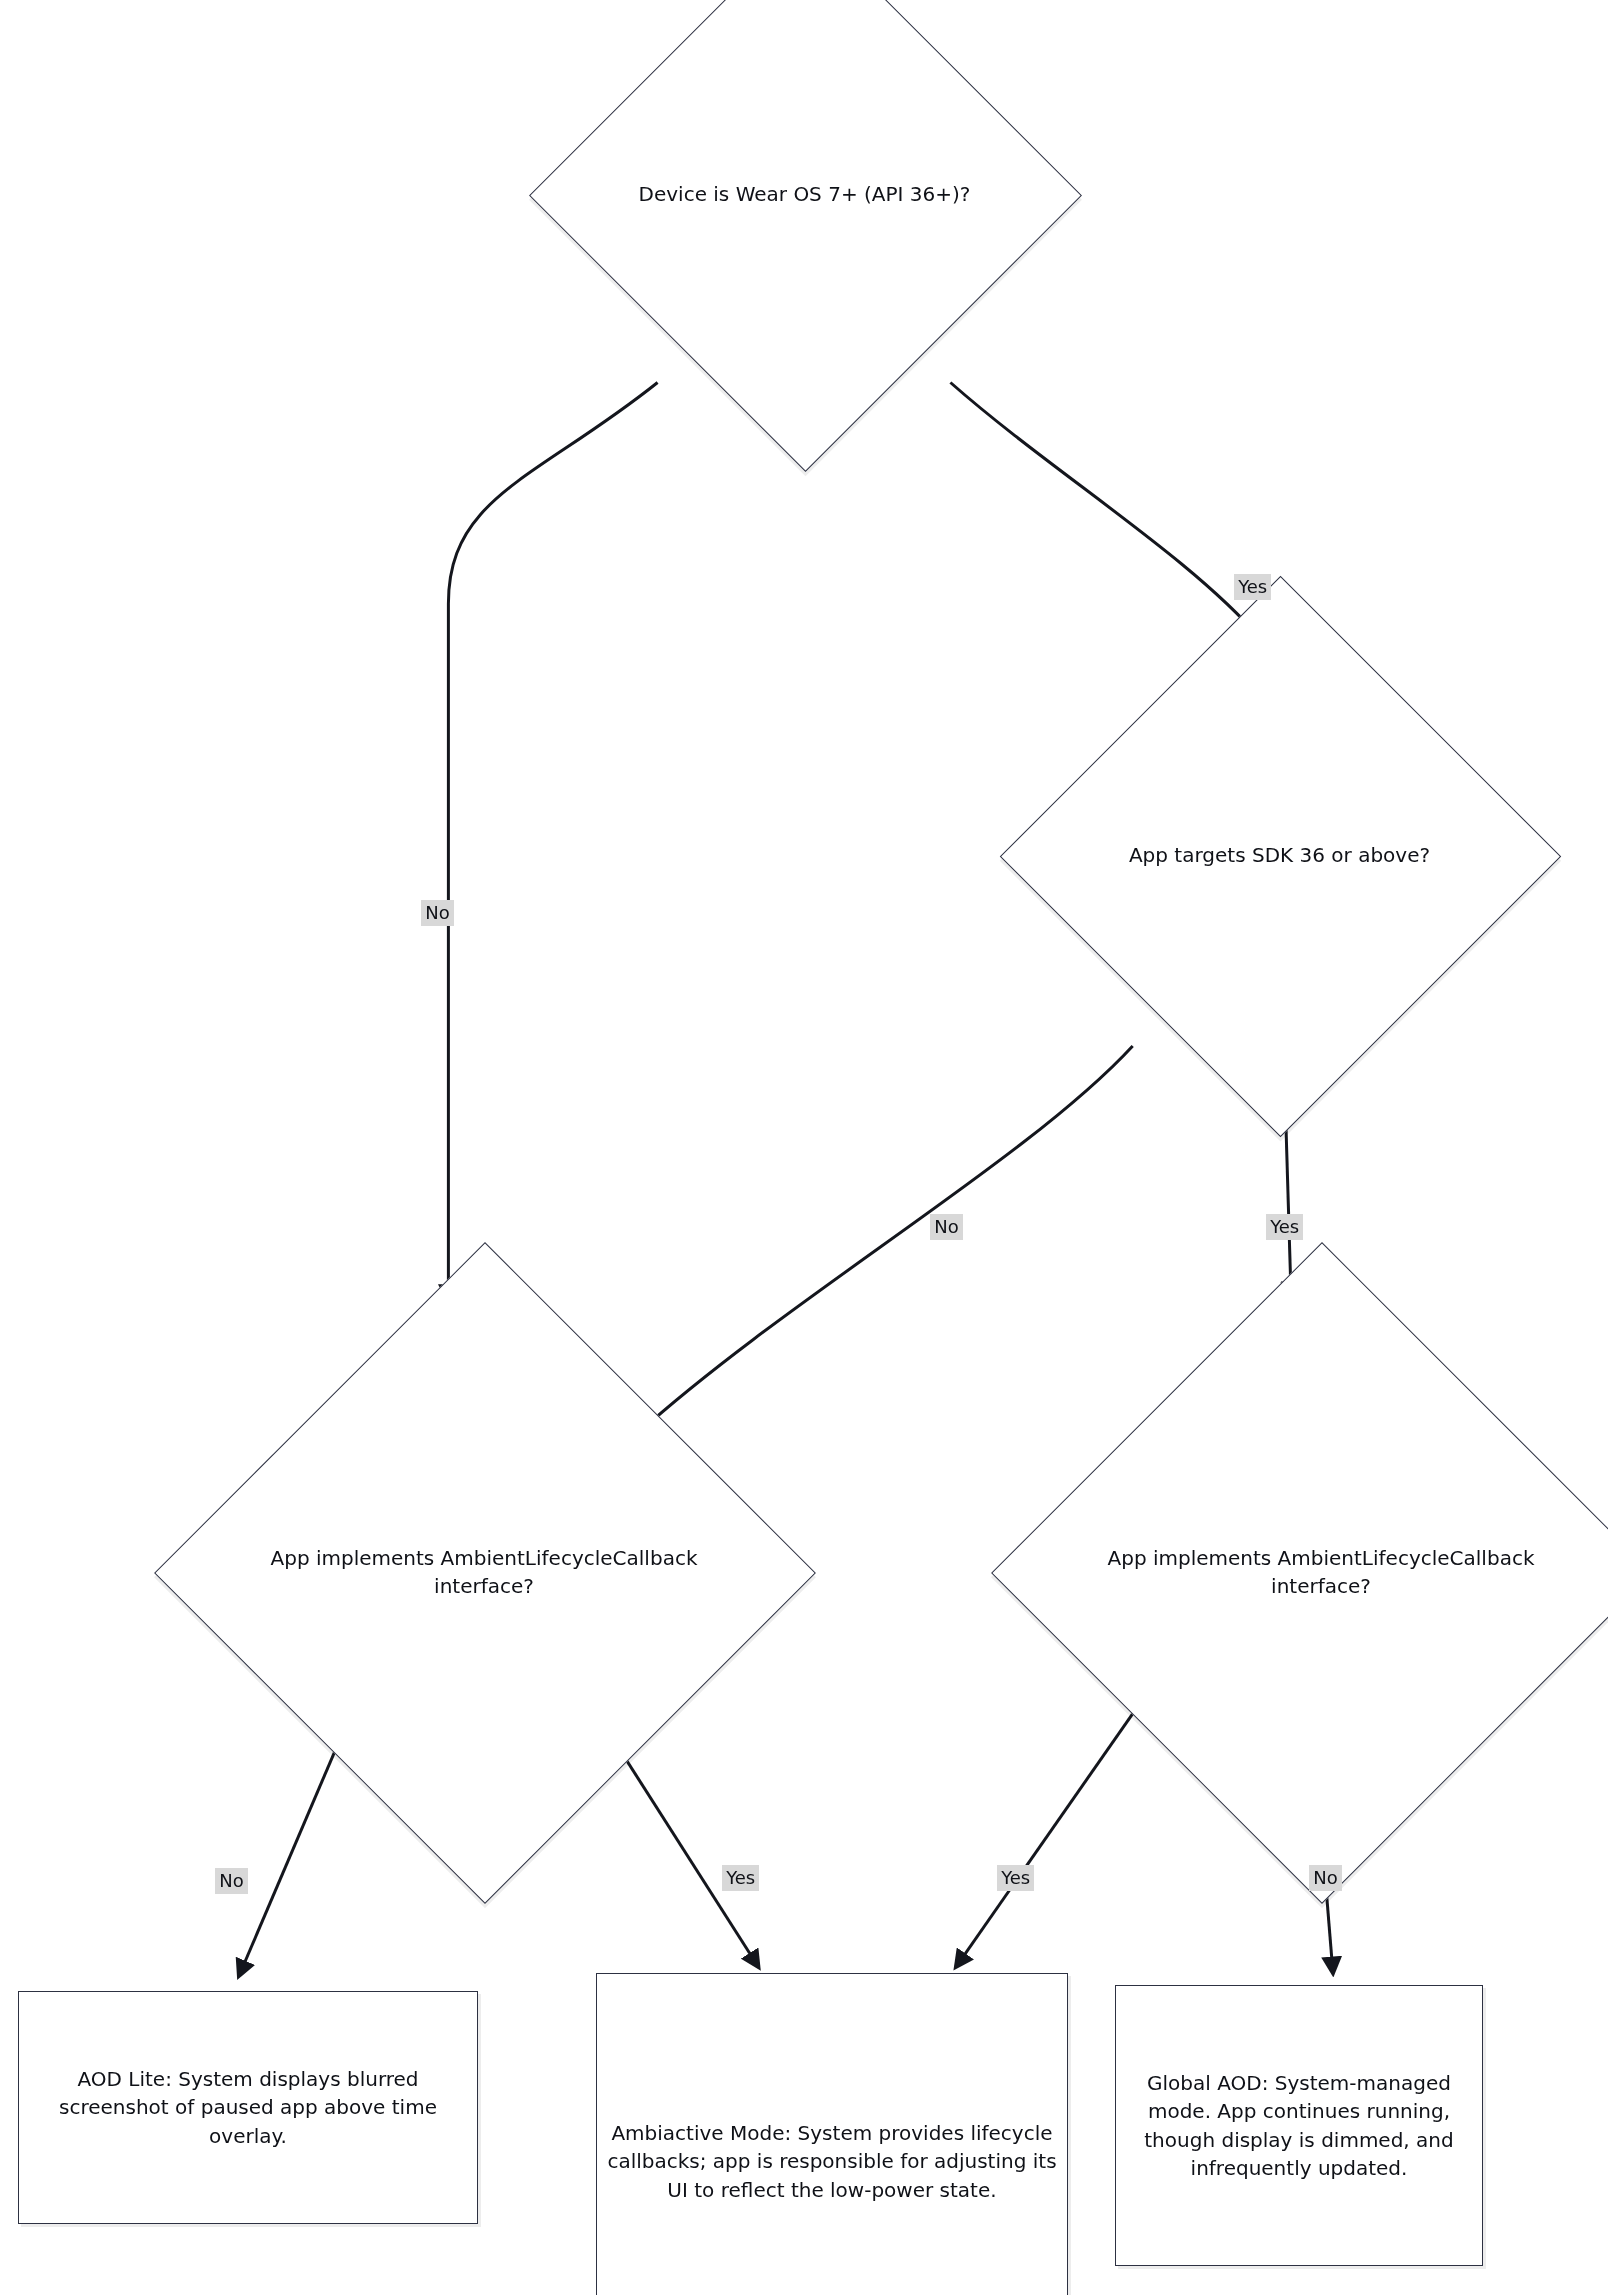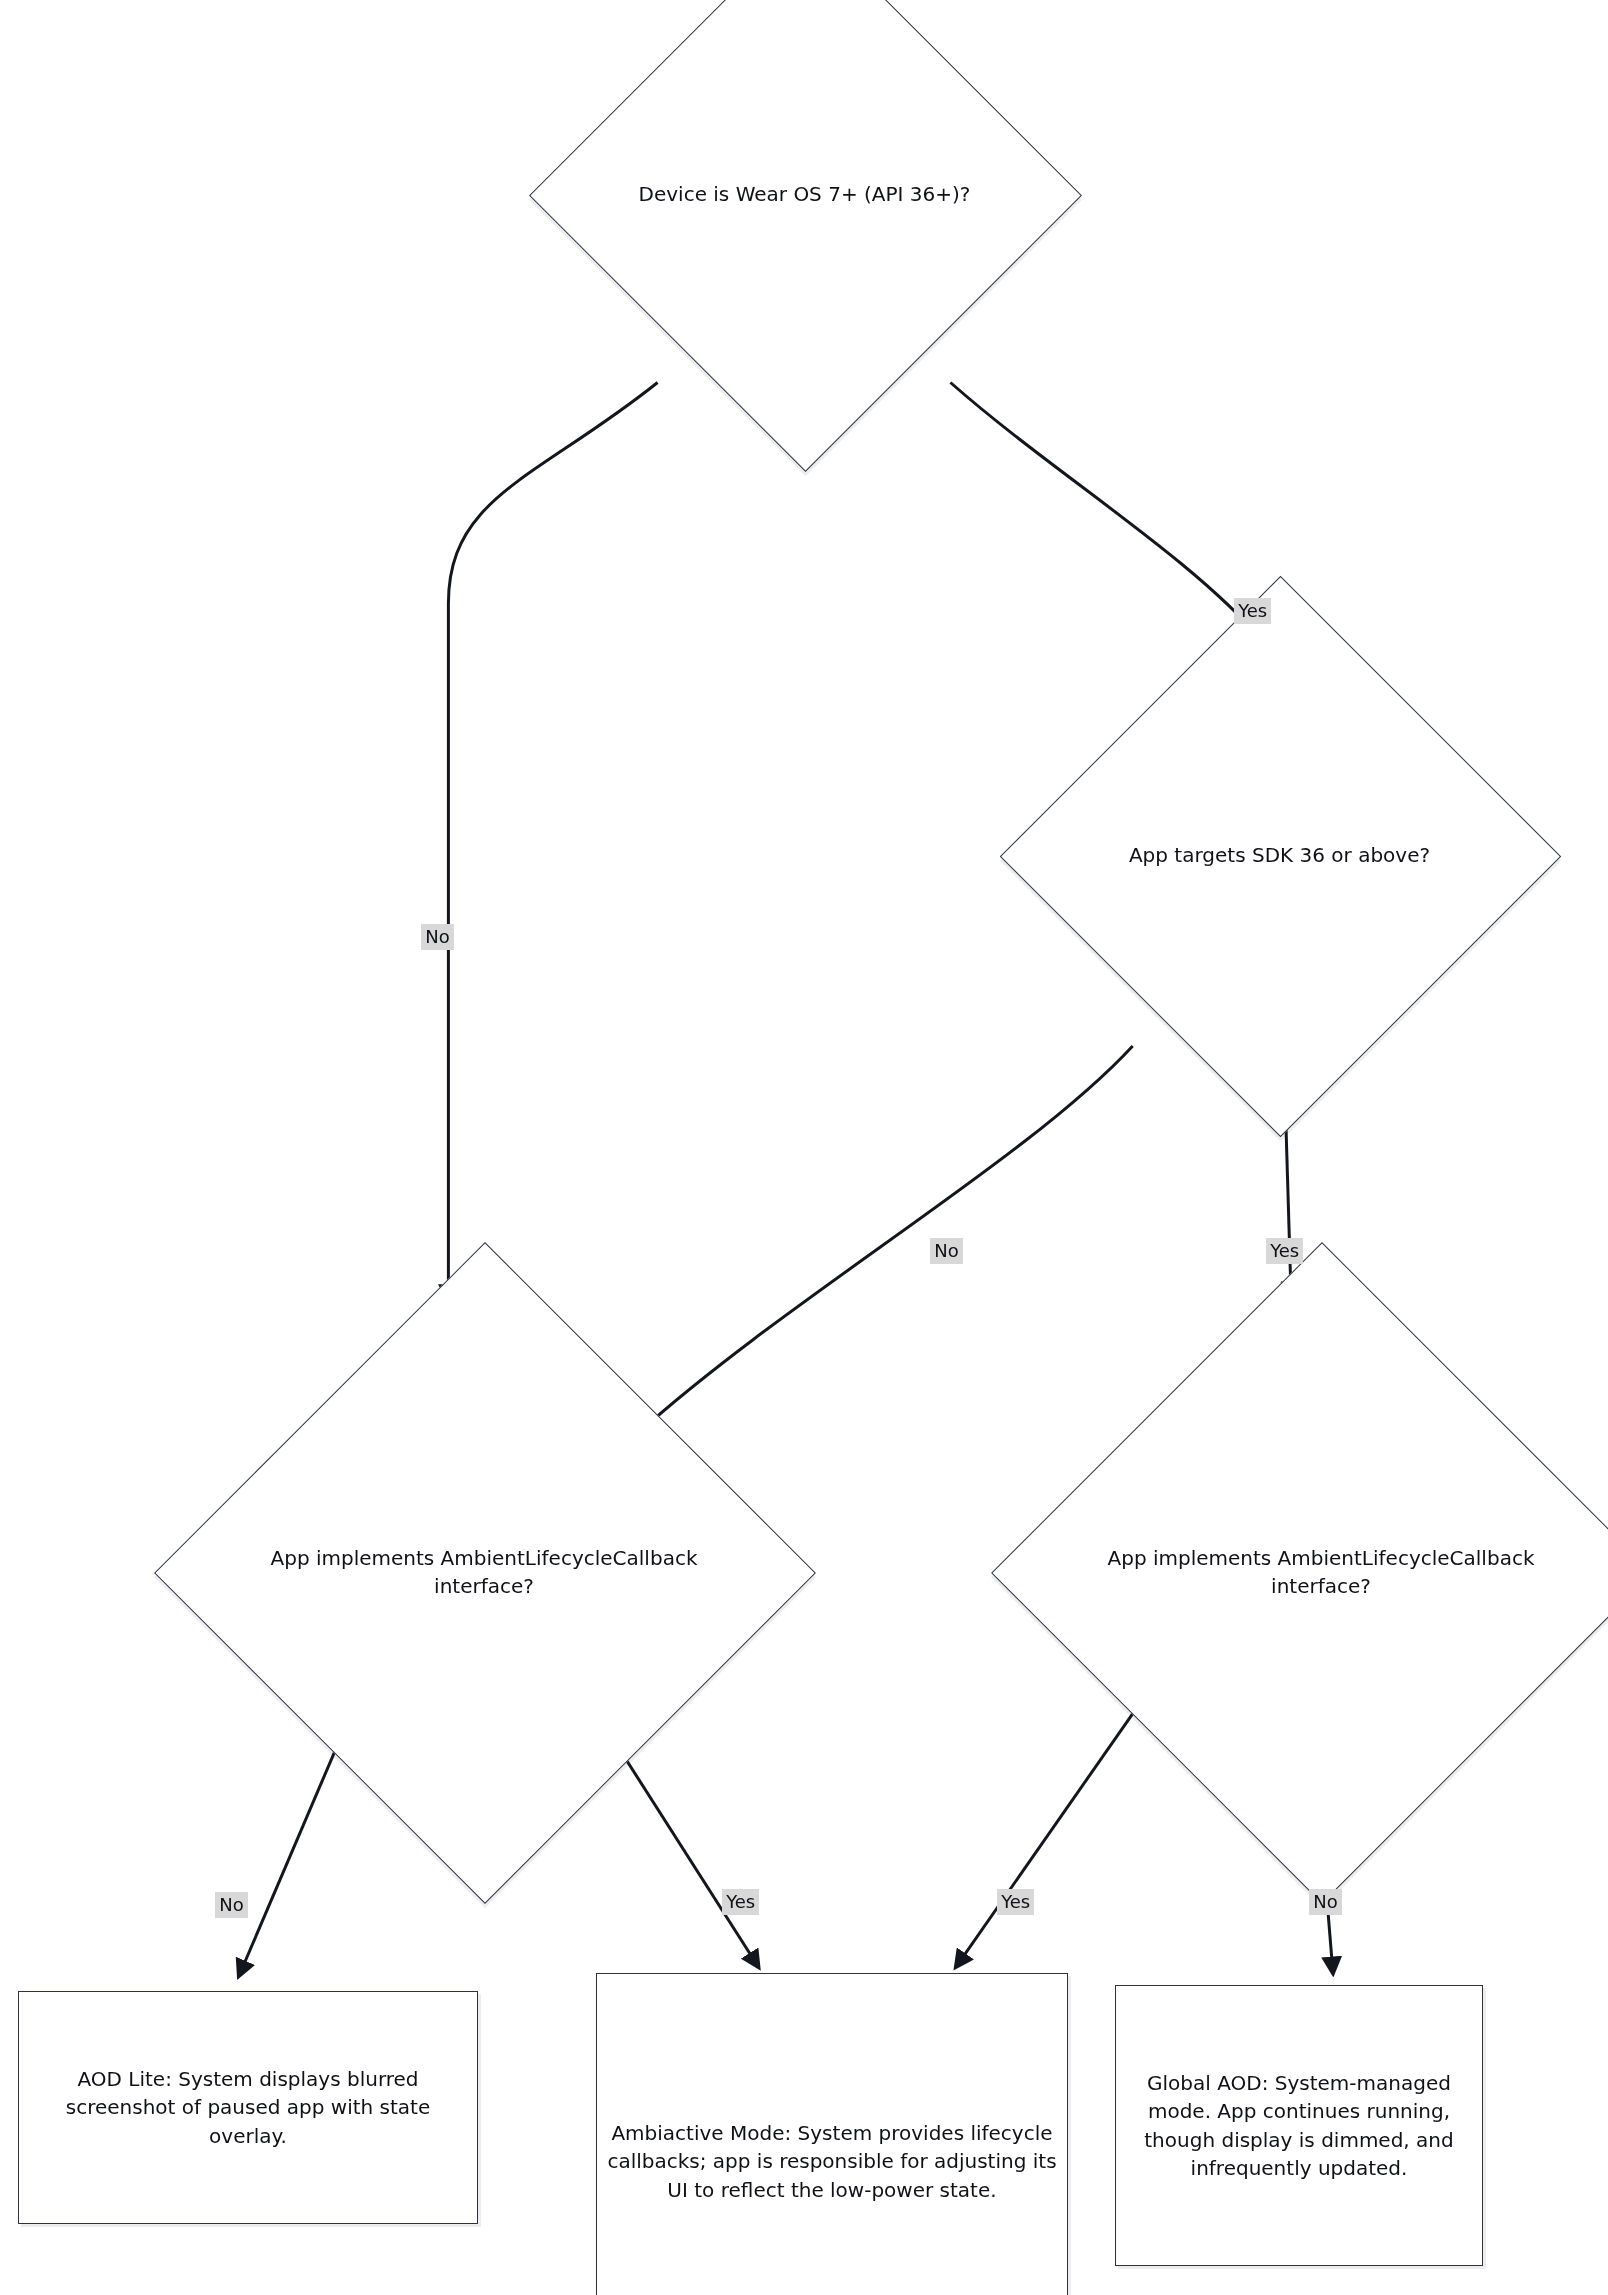--- a/index.html
+++ b/index.html
@@ -73,21 +73,20 @@
   }
   .edge-label {
     position: absolute;
     background: #d8d8d8;
     color: #0f1117;
     font-size: 18px;
     line-height: 1;
     padding: 3.6px 4.2px 4.8px 4.2px;
     white-space: nowrap;
     box-sizing: border-box;
-    margin-top: 24px;
   }
 </style>
 </head>
 <body>
 
 <div id="canvas">
 
   <svg class="edges" viewBox="0 0 2690 3840" xmlns="http://www.w3.org/2000/svg">
     <defs>
       <marker id="arrow" viewBox="0 0 12 12" refX="9" refY="6" markerWidth="7" markerHeight="7" orient="auto-start-reverse">
@@ -134,21 +133,21 @@
   </div>
 
   <div class="node" style="left:1052px; top:1303px; width:538px; height:526px;">
     <div style="position:absolute; left:36px; top:36px; width:466px; height:466px;">
       <div class="diamond-shape"></div>
       <div class="diamond-label">App implements AmbientLifecycleCallback interface?</div>
     </div>
   </div>
 
   <div class="node rect" style="left:18px; top:1991px; width:460px; height:233px;">
-    <span>AOD Lite: System displays blurred screenshot of paused app with state overlay.</span>
+    <span>AOD Lite: System displays blurred screenshot of paused app above time overlay.</span>
   </div>
 
   <div class="node rect" style="left:562px; top:1973px; width:472px; height:377px;margin-left:34px;">
     <span>Ambiactive Mode: System provides lifecycle callbacks; app is responsible for adjusting its UI to reflect the low-power state.</span>
   </div>
 
   <div class="node rect" style="left:1115px; top:1985px; width:368px; height:281px;">
     <span>Global AOD: System-managed mode. App continues running, though display is dimmed, and infrequently updated.</span>
   </div>
 

